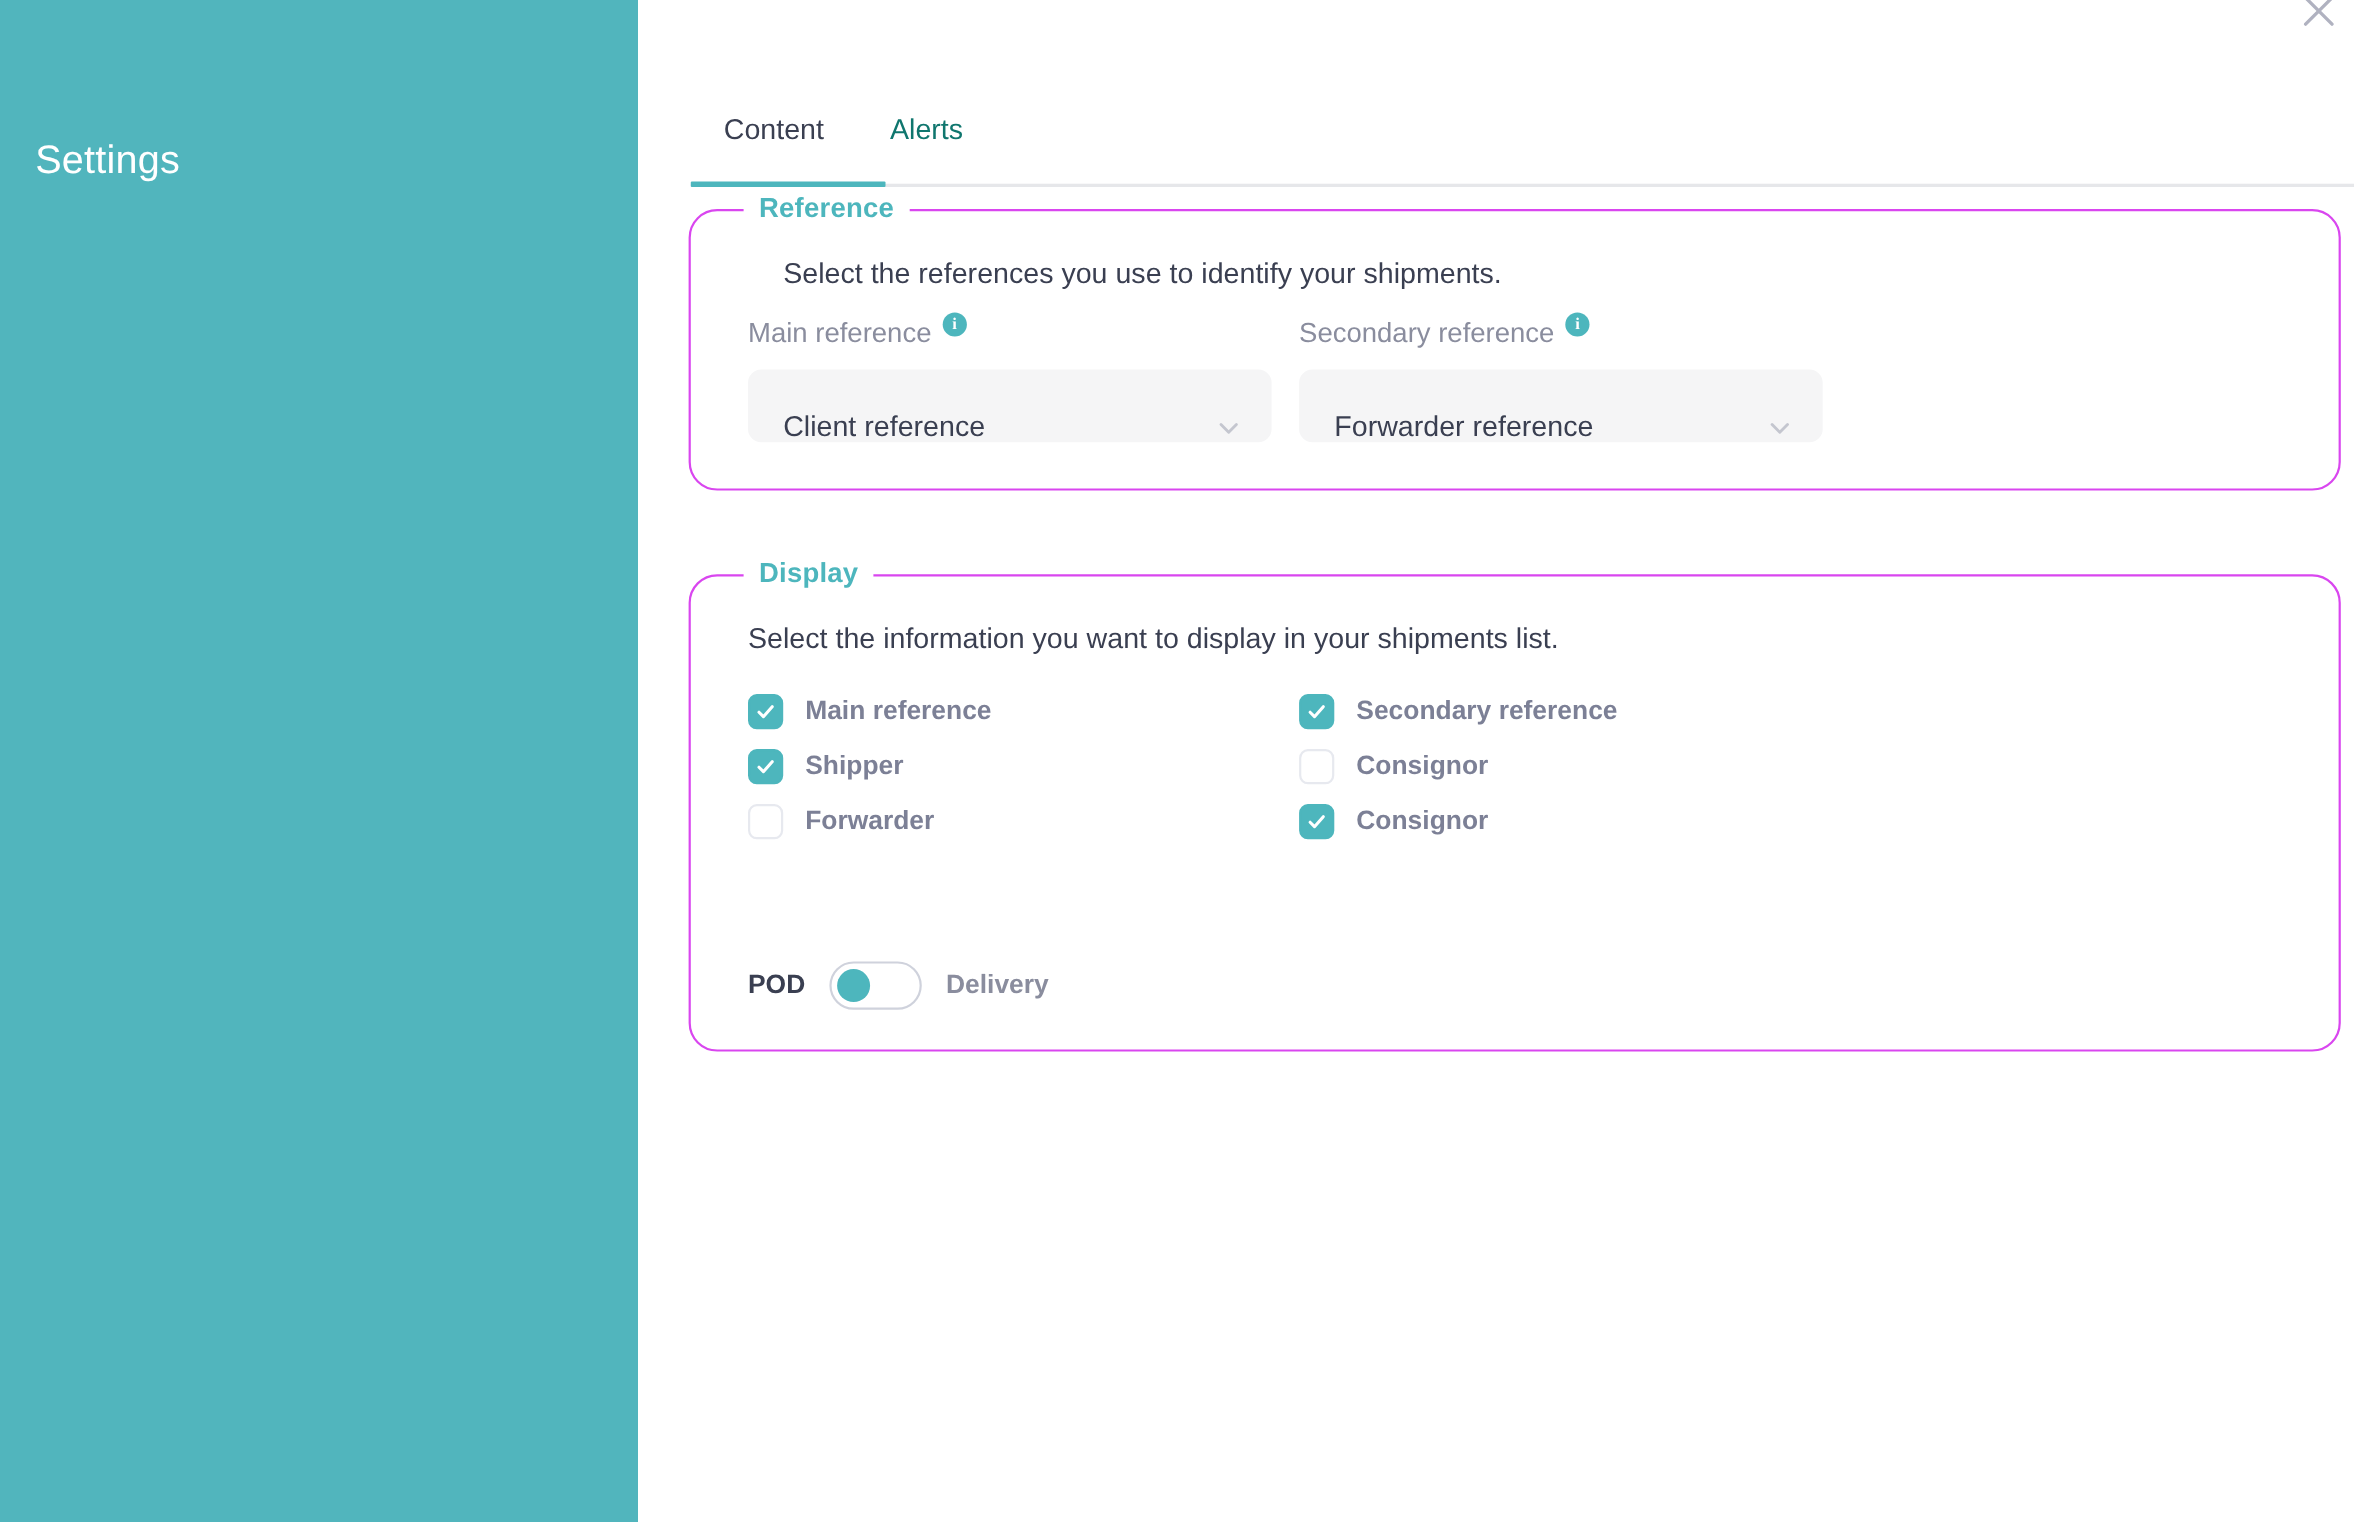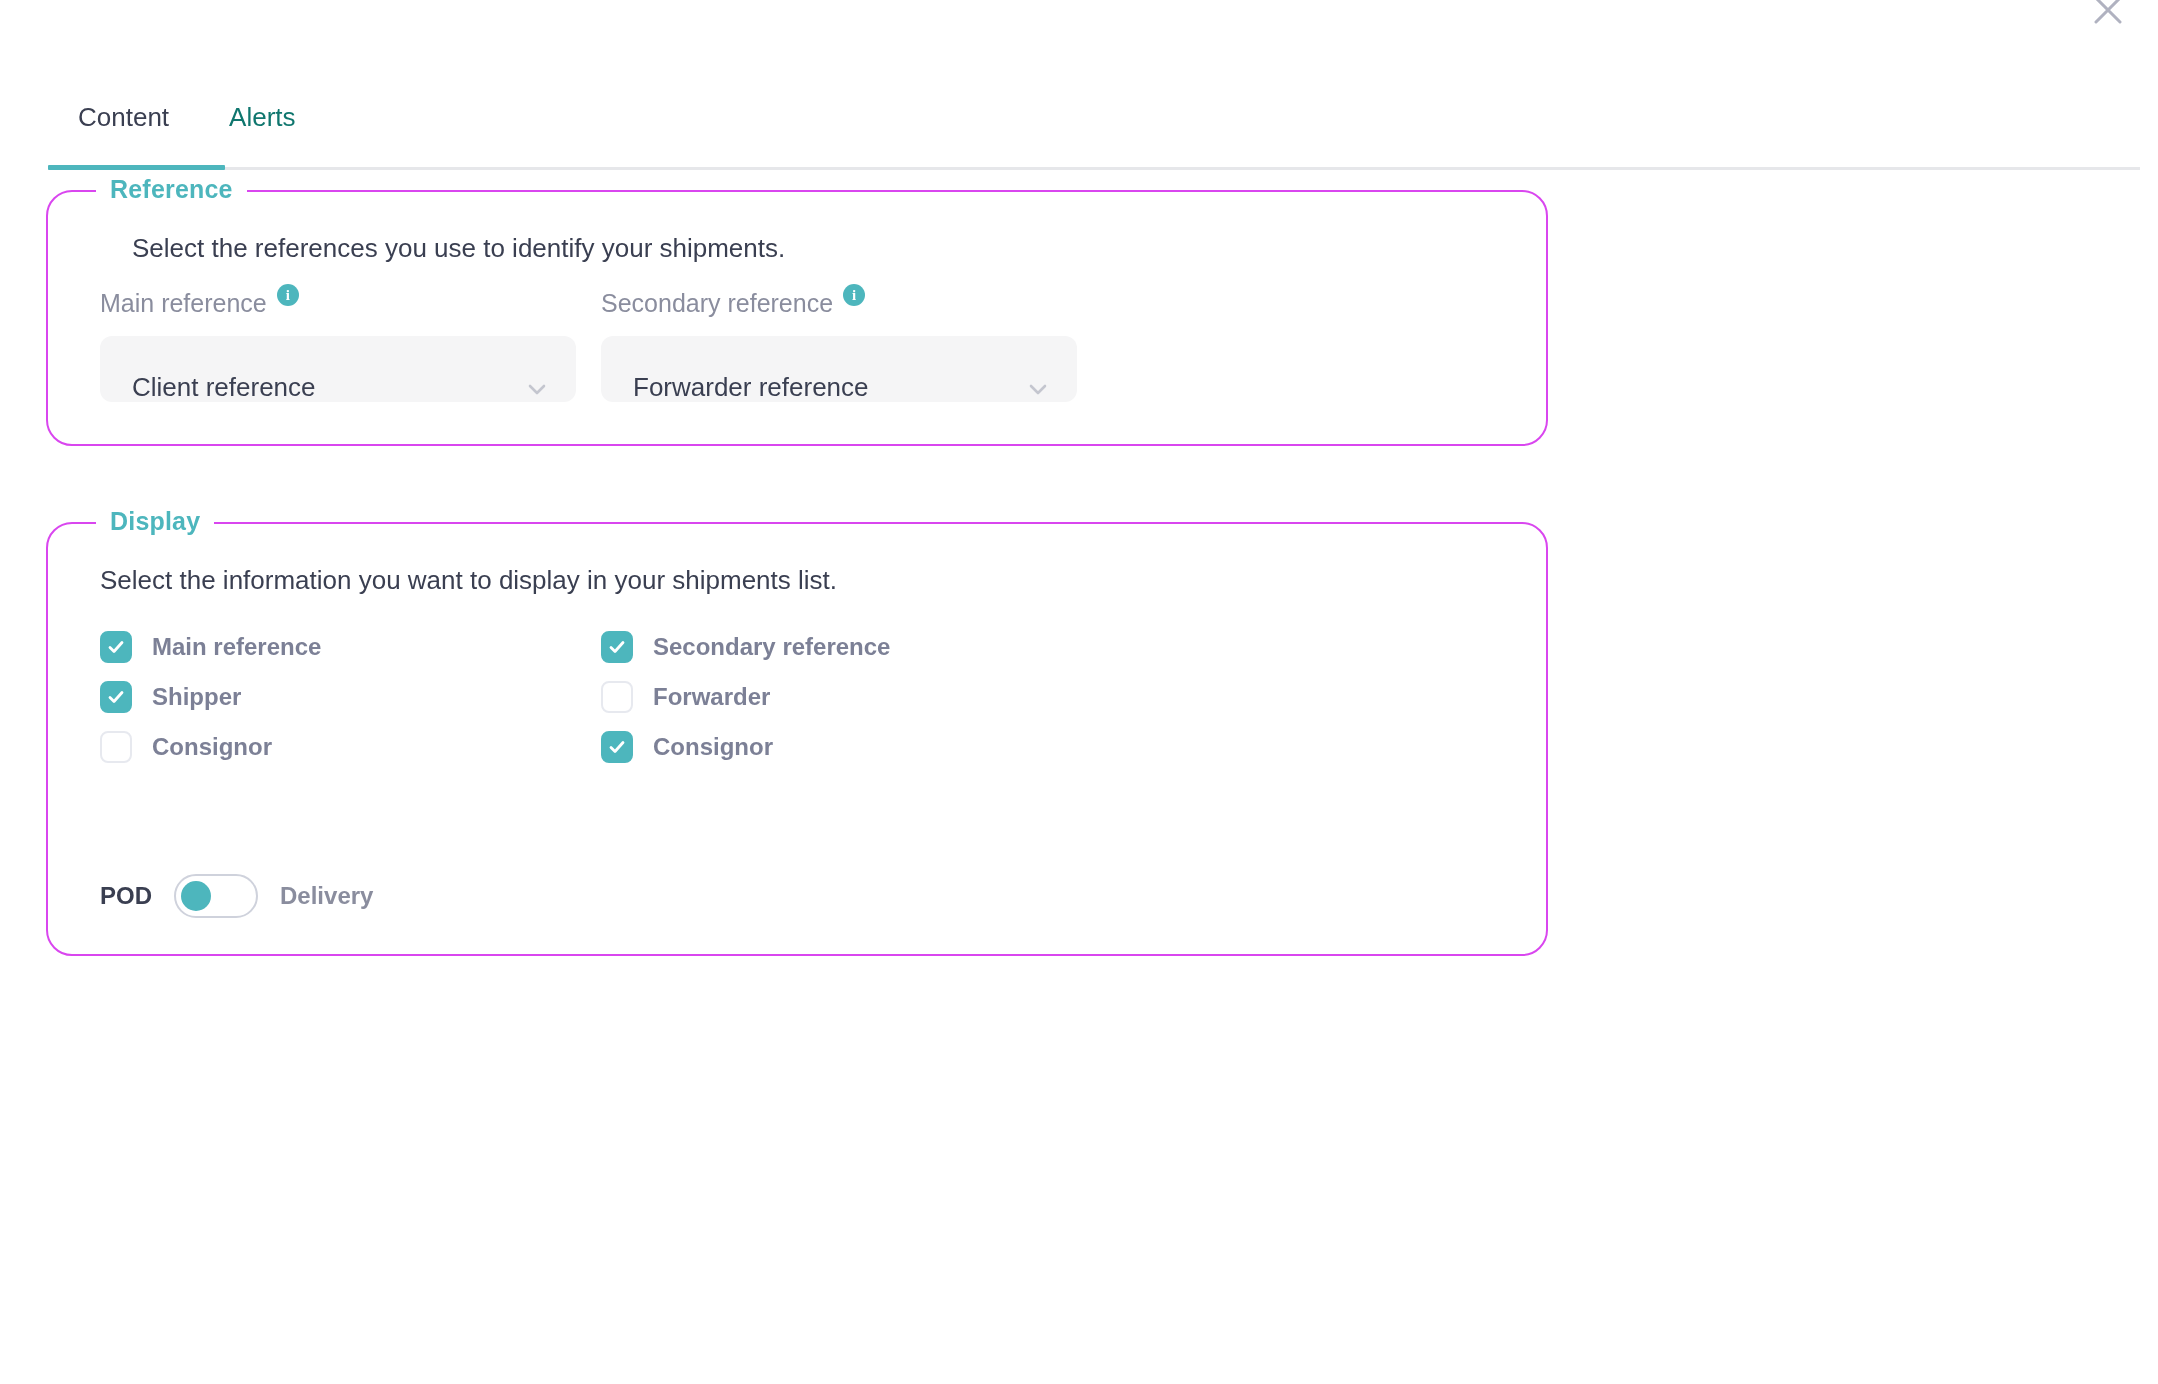--- a/index.html
+++ b/index.html
@@ -299,20 +299,23 @@
     height: 30px;
     border-radius: 50%;
     background: #4db6bd;
   }
 </style>
 </head>
 <body>
 
 <div class="app">
 
+  <div class="sidebar">
+    <div class="sidebar-title">Settings</div>
+  </div>
 
   <div class="panel">
 
     <div class="close-button">
       <svg width="34" height="34" viewBox="0 0 34 34" aria-hidden="true">
         <path d="M5 5 L29 29 M29 5 L5 29" stroke="#b0b2c0" stroke-width="3" stroke-linecap="round"></path>
       </svg>
     </div>
 
     <div class="tabs">
@@ -389,28 +392,28 @@
               <path d="M4 10.5 L8 14.5 L16 5.5" fill="none" stroke="#ffffff" stroke-width="2.8" stroke-linecap="round" stroke-linejoin="round"></path>
             </svg>
           </span>
           <span class="checkbox-label">Shipper</span>
         </div>
 
         <div class="checkbox-row">
           <span class="checkbox off">
             
           </span>
-          <span class="checkbox-label">Forwarder</span>
+          <span class="checkbox-label">Consignor</span>
         </div>
 
         <div class="checkbox-row">
           <span class="checkbox off">
             
           </span>
-          <span class="checkbox-label">Consignor</span>
+          <span class="checkbox-label">Forwarder</span>
         </div>
 
         <div class="checkbox-row">
           <span class="checkbox on">
             <svg class="tick" width="20" height="20" viewBox="0 0 20 20" aria-hidden="true">
               <path d="M4 10.5 L8 14.5 L16 5.5" fill="none" stroke="#ffffff" stroke-width="2.8" stroke-linecap="round" stroke-linejoin="round"></path>
             </svg>
           </span>
           <span class="checkbox-label">Consignor</span>
         </div>

